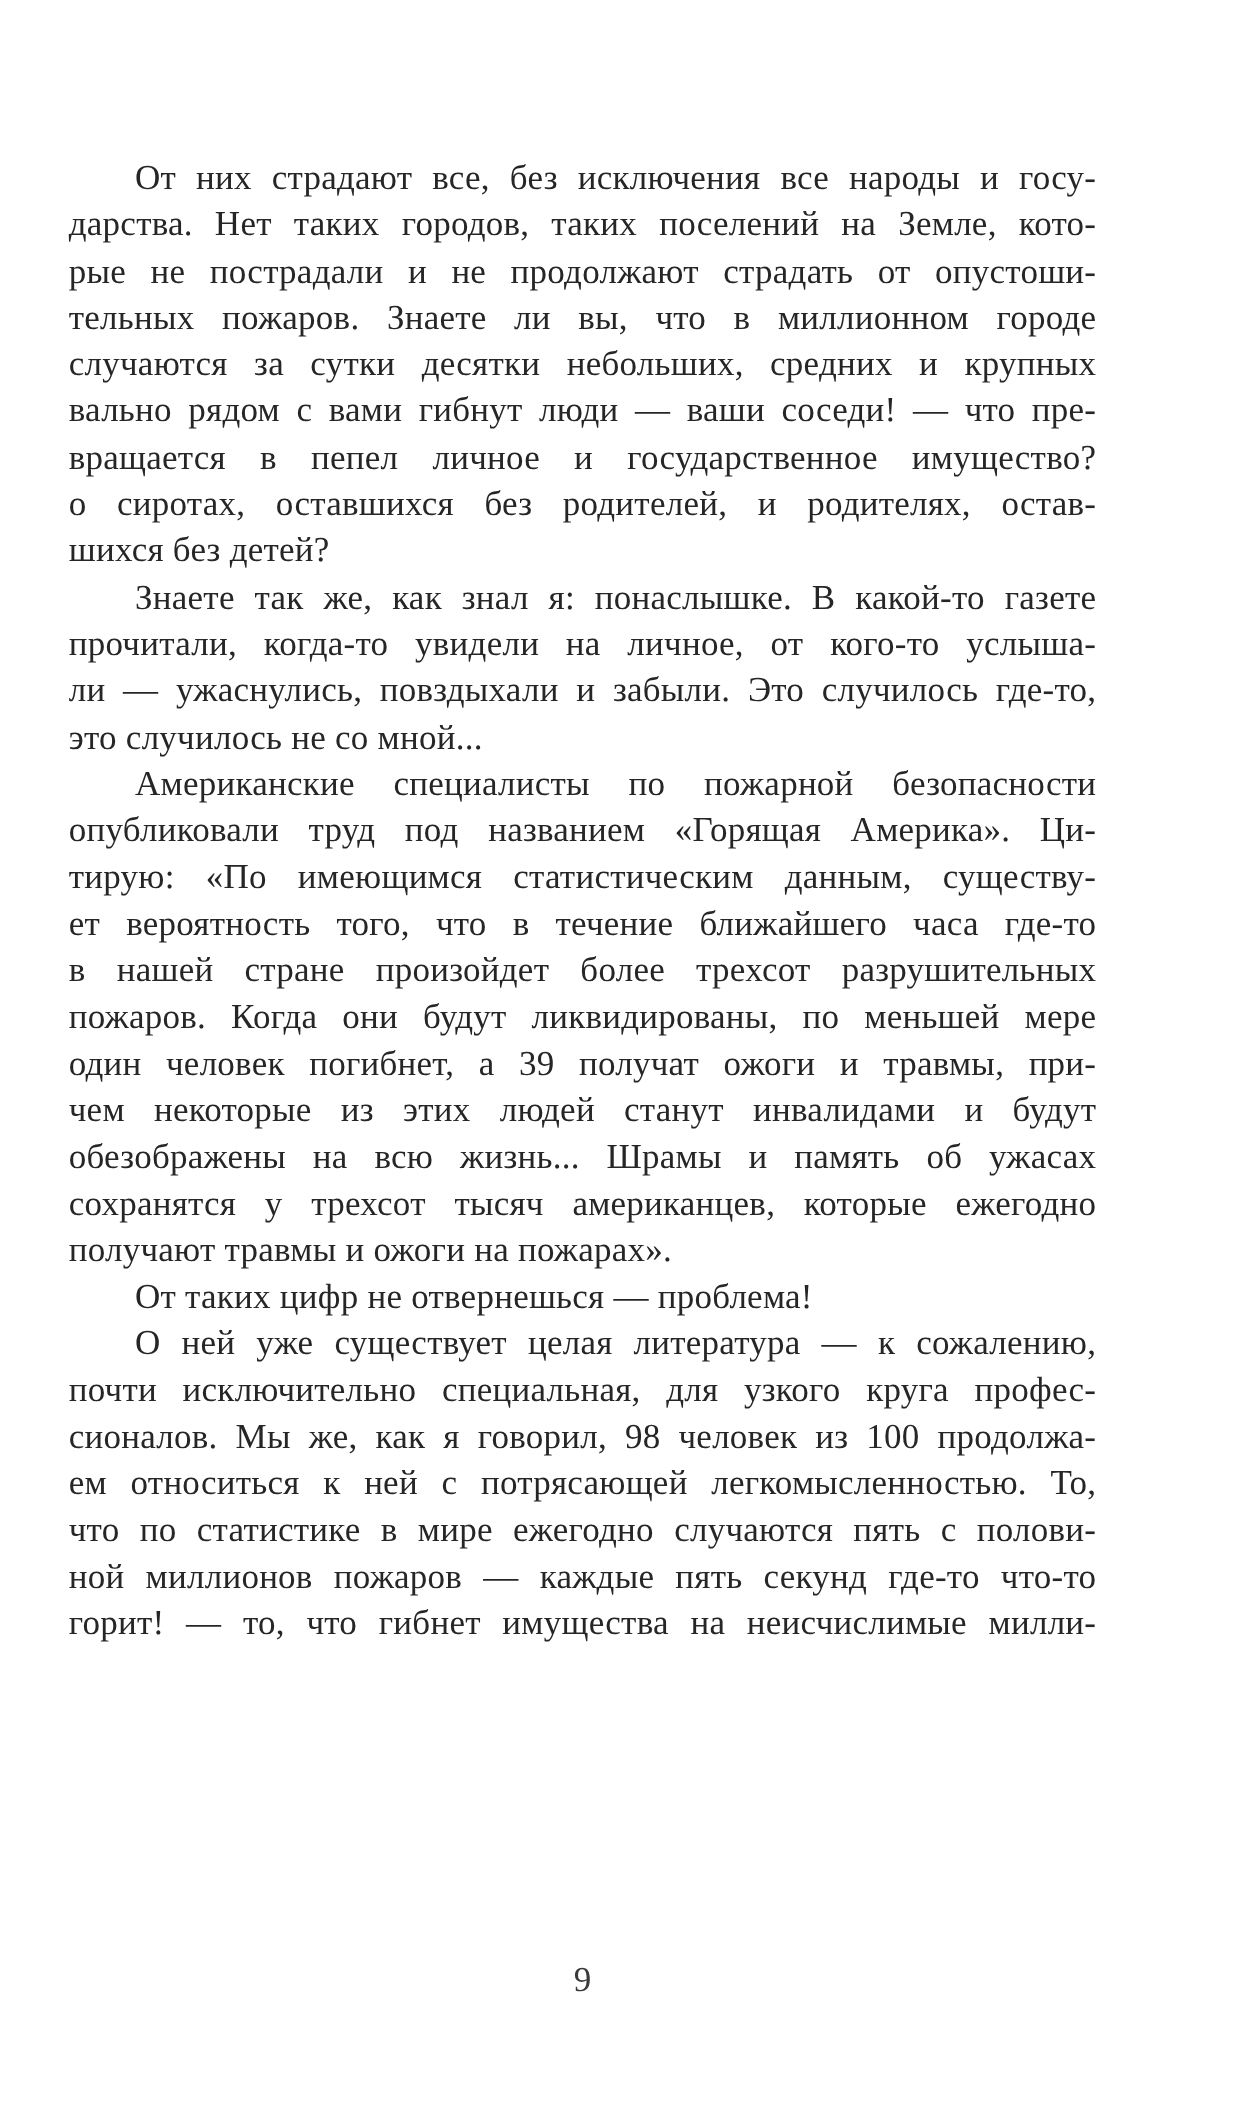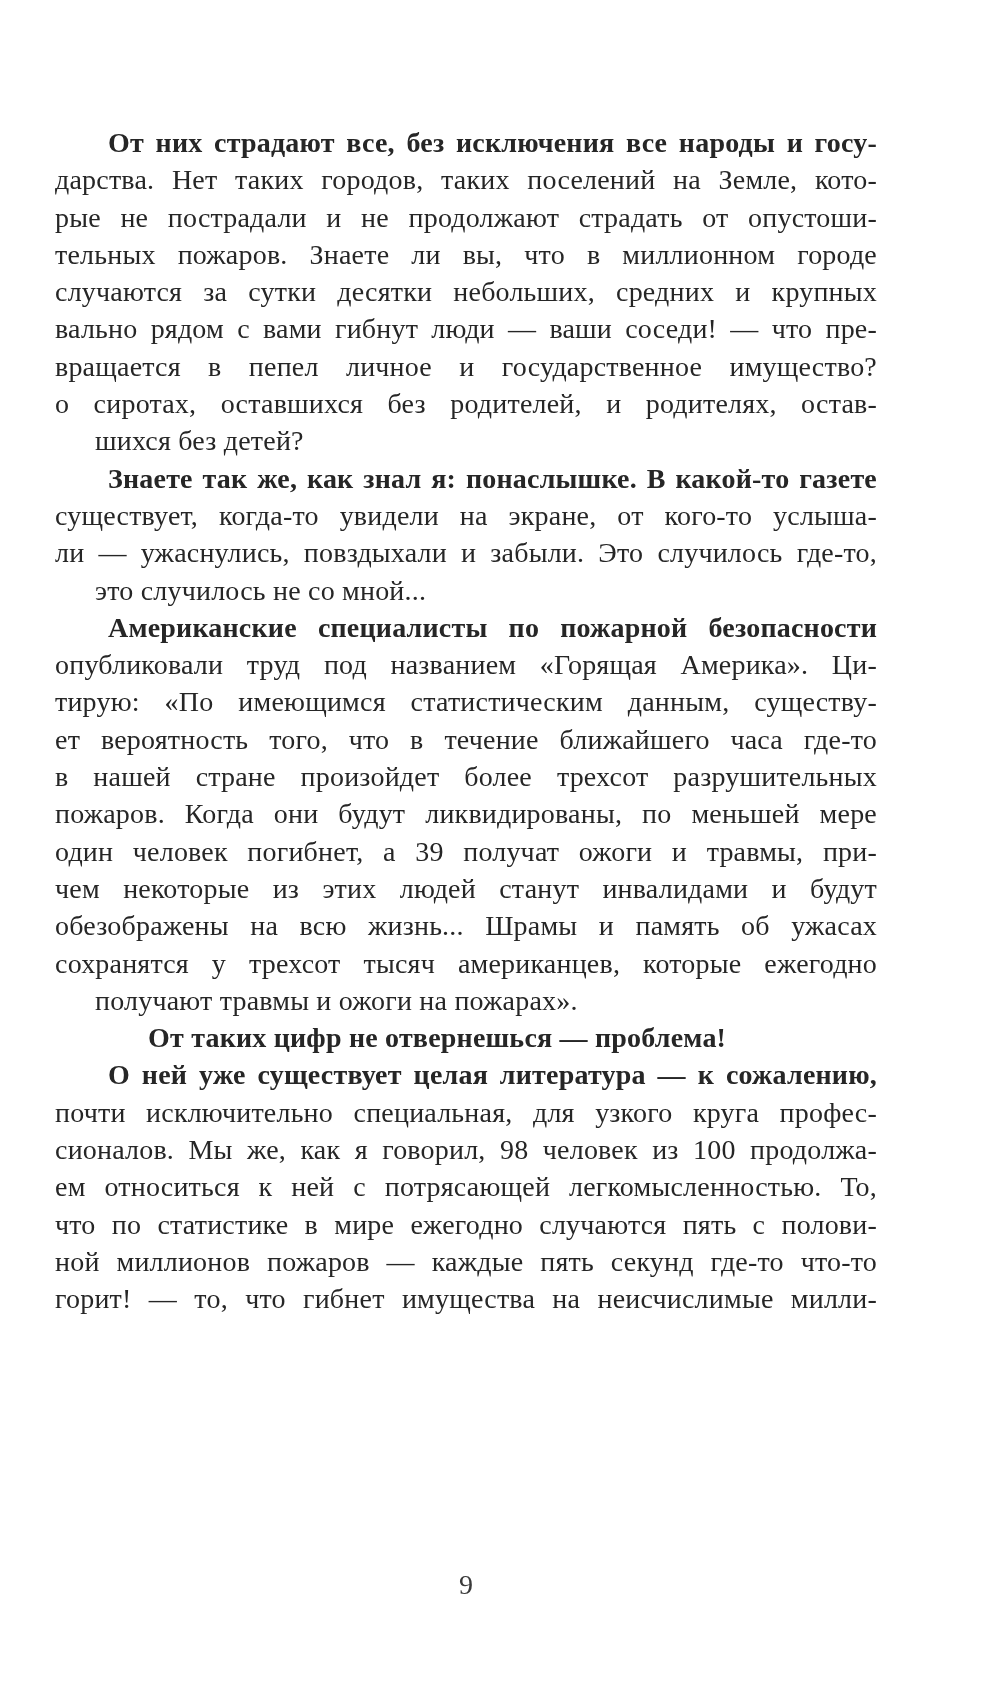--- a/index.html
+++ b/index.html
@@ -28,25 +28,23 @@
   .line {
     font-size: 28px;
     line-height: 37.3px;
     height: 37.3px;
     text-align: justify;
     text-align-last: justify;
     letter-spacing: 0.2px;
   }
   .line.indent {
     text-indent: 53px;
-    font-weight: bold;
   }
   .line.para-end {
     text-align-last: left;
-    margin-left: 40px;
   }
   .page-number {
     position: absolute;
     top: 1566px;
     left: 55px;
     width: 822px;
     text-align: center;
     font-size: 28px;
     line-height: 37px;
     color: #3a3a3a;
@@ -63,21 +61,21 @@
         <div class="line">рые не пострадали и не продолжают страдать от опустоши-</div>
         <div class="line">тельных пожаров. Знаете ли вы, что в миллионном городе</div>
         <div class="line">случаются за сутки десятки небольших, средних и крупных</div>
         <div class="line">вально рядом с вами гибнут люди — ваши соседи! — что пре-</div>
         <div class="line">вращается в пепел личное и государственное имущество?</div>
         <div class="line">о сиротах, оставшихся без родителей, и родителях, остав-</div>
         <div class="line para-end">шихся без детей?</div>
       </div>
       <div class="paragraph">
         <div class="line indent">Знаете так же, как знал я: понаслышке. В какой-то газете</div>
-        <div class="line">существует, когда-то увидели на экране, от кого-то услыша-</div>
+        <div class="line">прочитали, когда-то увидели на личное, от кого-то услыша-</div>
         <div class="line">ли — ужаснулись, повздыхали и забыли. Это случилось где-то,</div>
         <div class="line para-end">это случилось не со мной...</div>
       </div>
       <div class="paragraph">
         <div class="line indent">Американские специалисты по пожарной безопасности</div>
         <div class="line">опубликовали труд под названием «Горящая Америка». Ци-</div>
         <div class="line">тирую: «По имеющимся статистическим данным, существу-</div>
         <div class="line">ет вероятность того, что в течение ближайшего часа где-то</div>
         <div class="line">в нашей стране произойдет более трехсот разрушительных</div>
         <div class="line">пожаров. Когда они будут ликвидированы, по меньшей мере</div>

